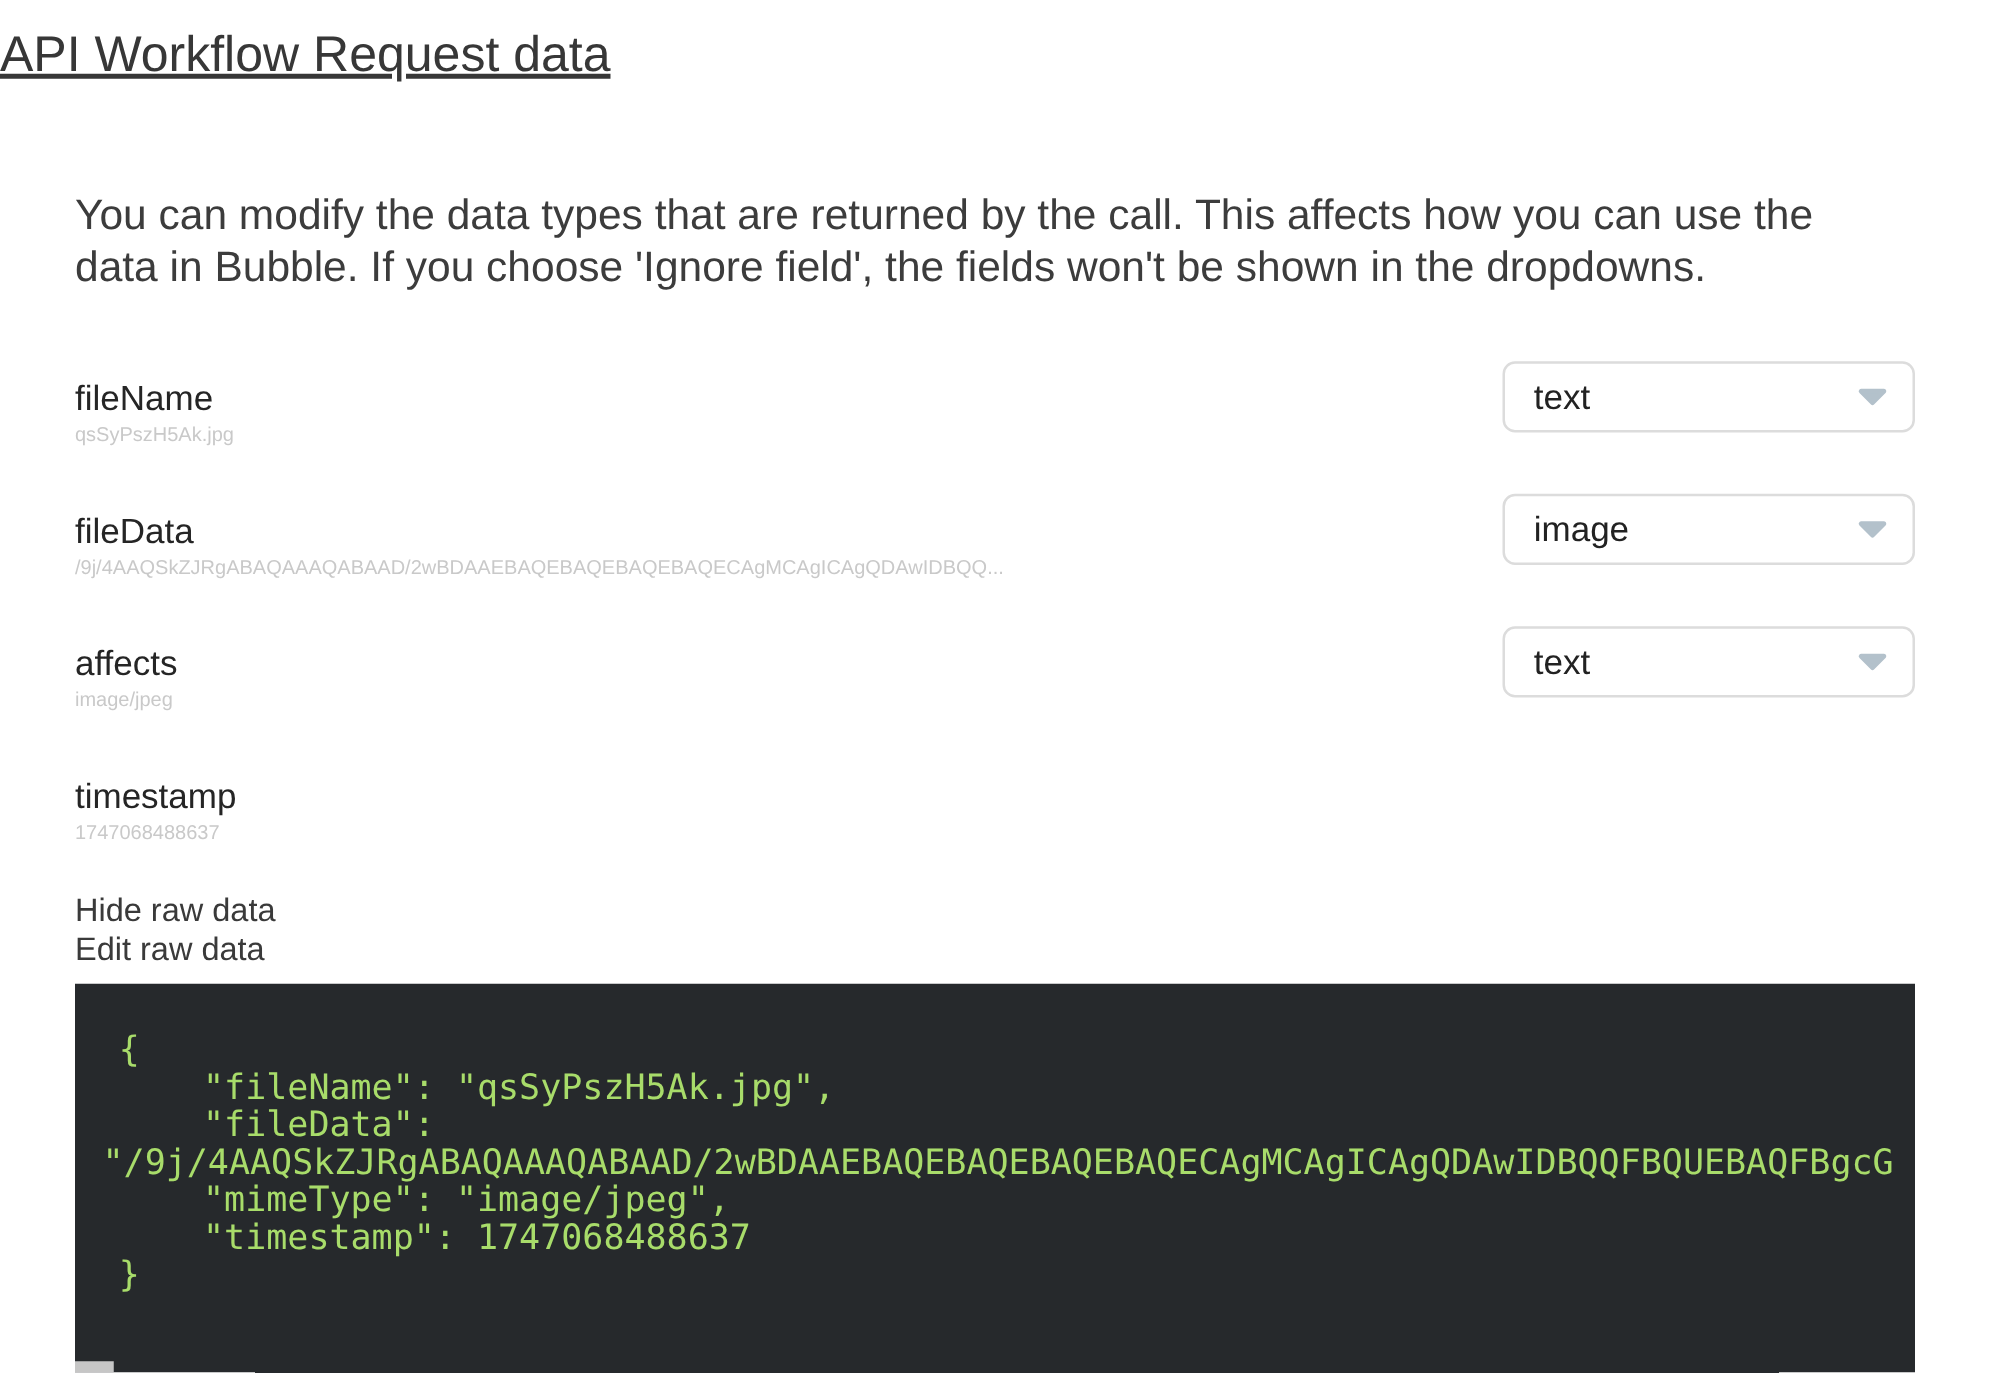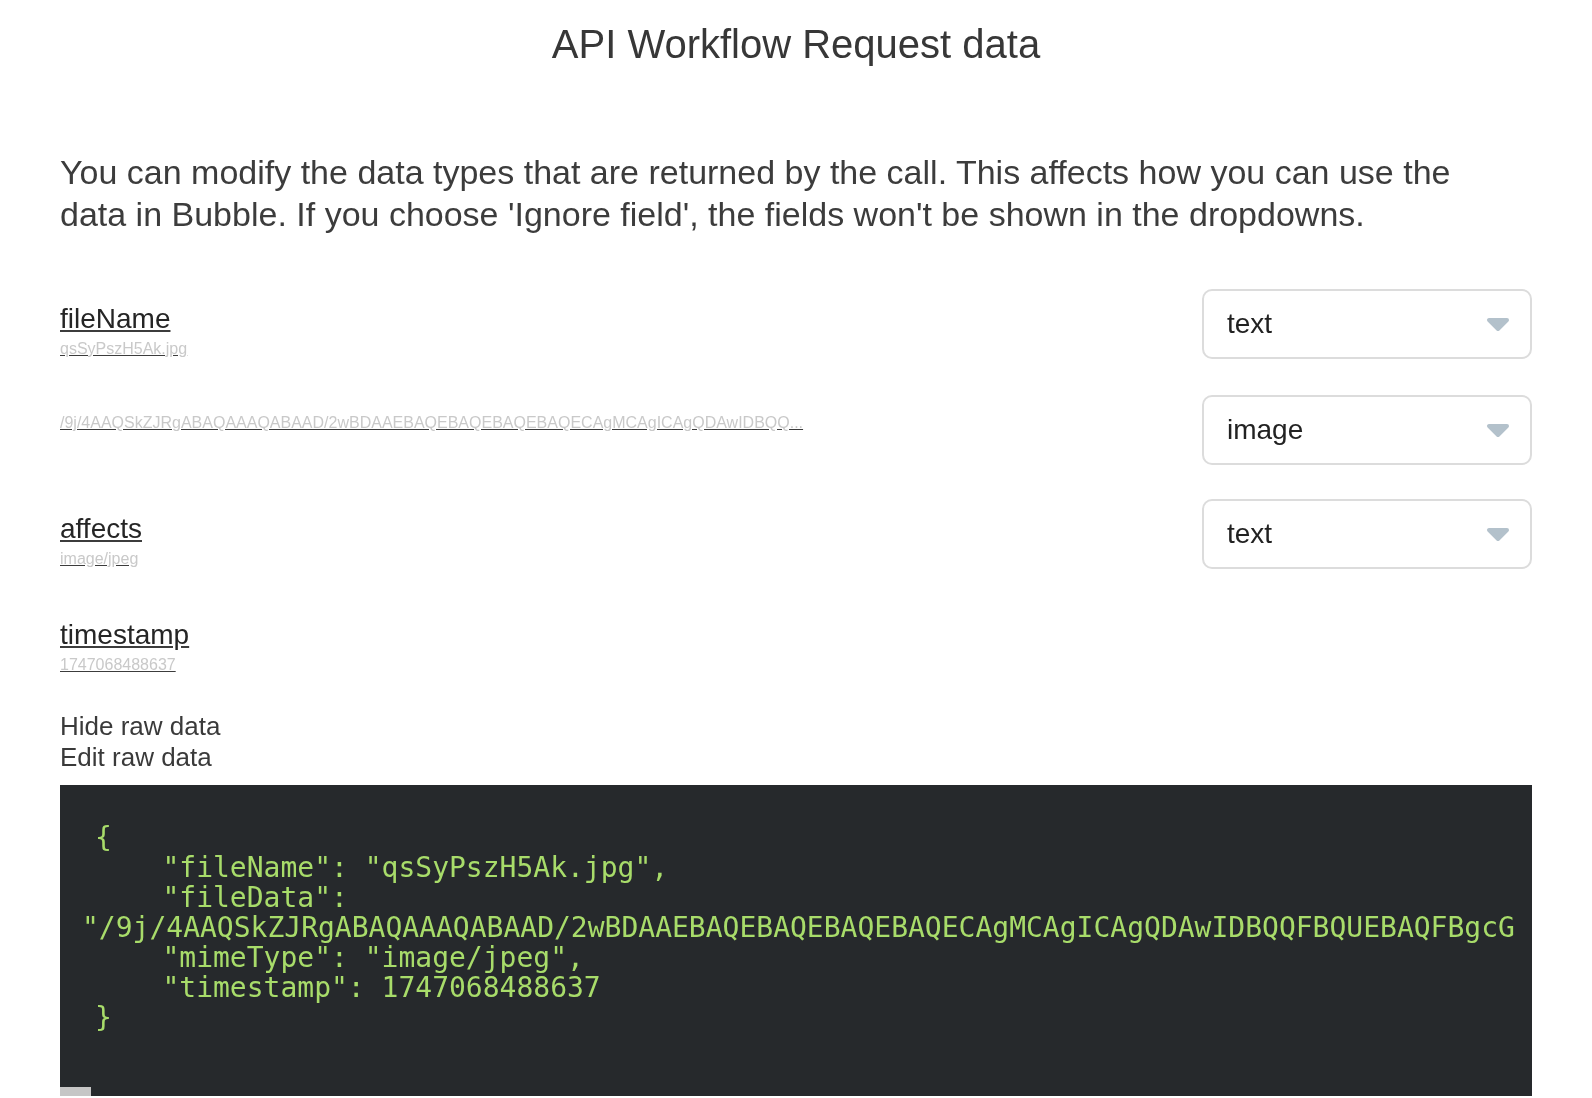--- a/index.html
+++ b/index.html
@@ -7,59 +7,60 @@
   body {
     width: 1592px;
     height: 1098px;
     overflow: hidden;
     font-family: "Liberation Sans", sans-serif;
     color: #3c3c3c;
     position: relative;
   }
   .page-title {
     margin-top: 22px;
-    text-align: center;
+    text-align: left;
     font-size: 40px;
     font-weight: 300;
     color: #373737;
+    text-decoration: underline;
   }
   .description {
     margin: 84px 60px 0 60px;
     max-width: 1455px;
     font-size: 34px;
     line-height: 42px;
     color: #3c3c3c;
   }
   .fields {
     margin: 54px 60px 0 60px;
   }
   .field-row {
     display: flex;
     justify-content: space-between;
     align-items: flex-start;
     min-height: 57px;
     margin-bottom: 34px;
   }
-  .field-info { margin-top: 14px; text-decoration: underline; }
+  .field-info { margin-top: 14px; }
   .field-name {
     font-size: 28px;
     color: #252525;
     line-height: 32px;
   }
   .field-sample {
     font-size: 16px;
     color: #c9c9c9;
     line-height: 24px;
     margin-top: 2px;
     white-space: nowrap;
   }
   .dropdown {
     flex: 0 0 330px;
     width: 330px;
-    height: 70px;
+    height: 57px;
     border: 2px solid #dcdcdc;
     border-radius: 10px;
     background: #ffffff;
     display: flex;
     align-items: center;
     justify-content: space-between;
     padding: 0 20px 0 23px;
     font-size: 28px;
     color: #222222;
     cursor: pointer;
@@ -116,20 +117,21 @@
       <span class="chevron">
         <svg width="24" height="15" viewBox="0 0 24 15">
             <path d="M3 3 L21 3 L12 12 Z" fill="#b3c1cb" stroke="#b3c1cb" stroke-width="4" stroke-linejoin="round"></path>
           </svg>
       </span>
     </div>
   </div>
 
   <div class="field-row">
     <div class="field-info">
+      <div class="field-name">fileData</div>
       <div class="field-sample">/9j/4AAQSkZJRgABAQAAAQABAAD/2wBDAAEBAQEBAQEBAQEBAQECAgMCAgICAgQDAwIDBQQ...</div>
     </div>
     <div class="dropdown">
       <span>image</span>
       <span class="chevron">
         <svg width="24" height="15" viewBox="0 0 24 15">
             <path d="M3 3 L21 3 L12 12 Z" fill="#b3c1cb" stroke="#b3c1cb" stroke-width="4" stroke-linejoin="round"></path>
           </svg>
       </span>
     </div>

